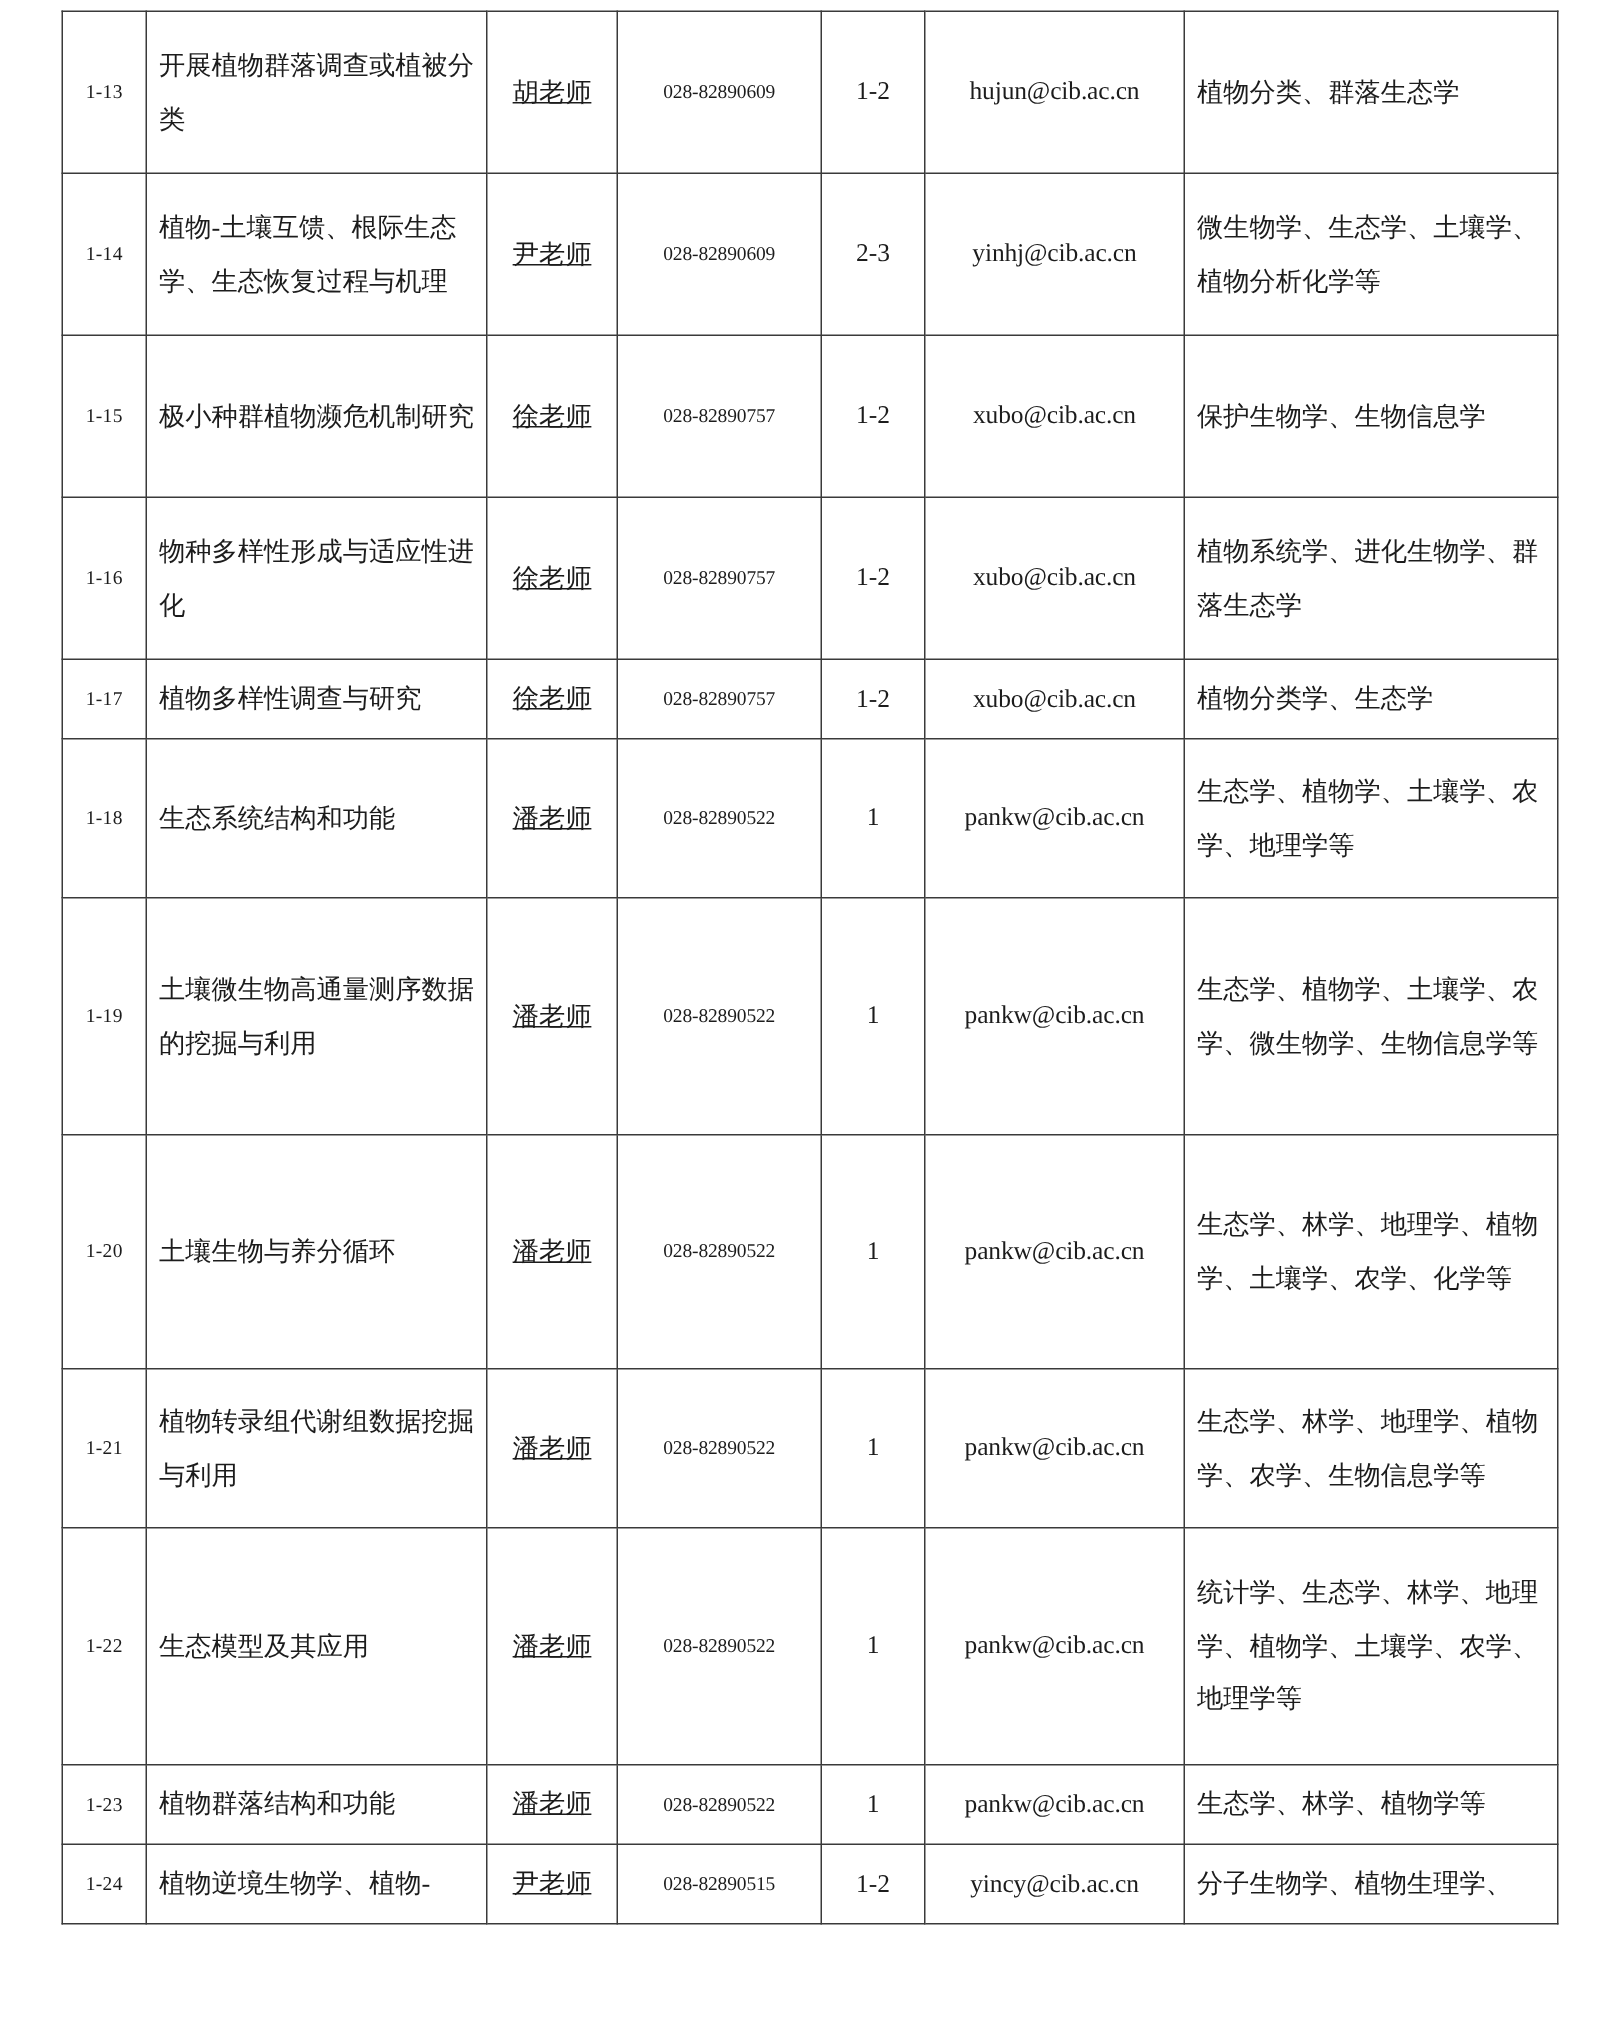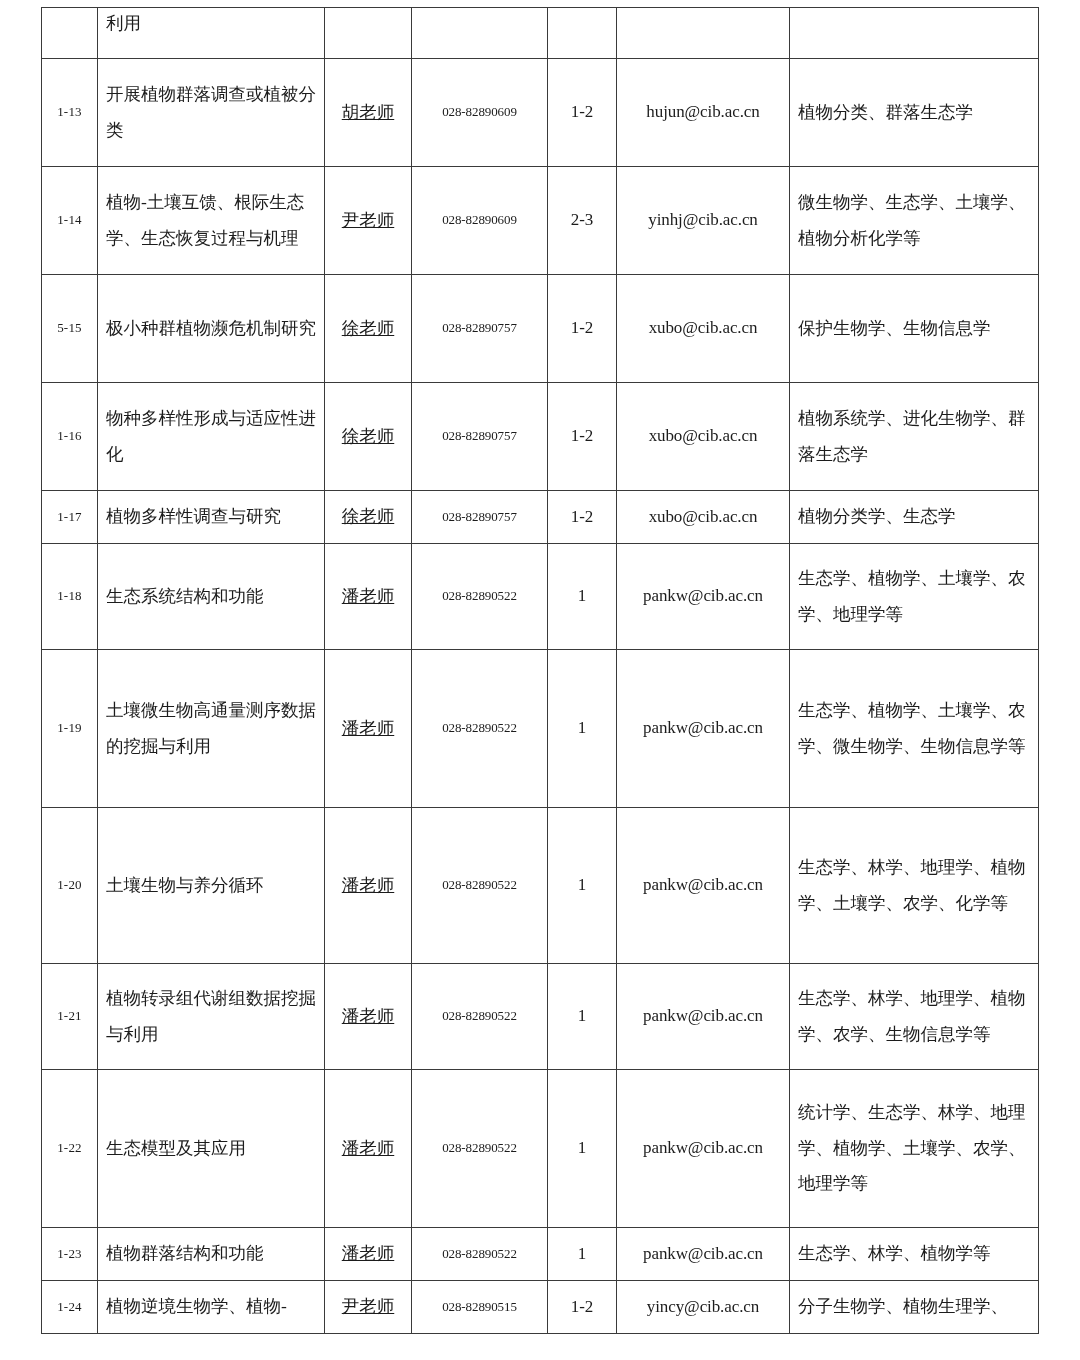--- a/index.html
+++ b/index.html
@@ -79,29 +79,20 @@
     <colgroup>
       <col class="c-no">
         <col class="c-dir">
         <col class="c-tea">
         <col class="c-tel">
       <col class="c-num">
         <col class="c-mail">
         <col class="c-major">
     </colgroup>
     <tbody>
-      <tr class="partial">
-        <td class="no"></td>
-        <td class="dir">利用</td>
-        <td class="tea"></td>
-        <td class="tel"></td>
-        <td class="num"></td>
-        <td class="mail"></td>
-        <td class="major"></td>
-      </tr>
 
       <tr class="r-13">
         <td class="no">1-13</td>
         <td class="dir">开展植物群落调查或植被分类</td>
         <td class="tea">胡老师</td>
         <td class="tel">028-82890609</td>
         <td class="num">1-2</td>
         <td class="mail">hujun@cib.ac.cn</td>
         <td class="major">植物分类、群落生态学</td>
       </tr>
@@ -110,21 +101,21 @@
         <td class="no">1-14</td>
         <td class="dir">植物-土壤互馈、根际生态学、生态恢复过程与机理</td>
         <td class="tea">尹老师</td>
         <td class="tel">028-82890609</td>
         <td class="num">2-3</td>
         <td class="mail">yinhj@cib.ac.cn</td>
         <td class="major">微生物学、生态学、土壤学、植物分析化学等</td>
       </tr>
 
       <tr class="r-15">
-        <td class="no">5-15</td>
+        <td class="no">1-15</td>
         <td class="dir">极小种群植物濒危机制研究</td>
         <td class="tea">徐老师</td>
         <td class="tel">028-82890757</td>
         <td class="num">1-2</td>
         <td class="mail">xubo@cib.ac.cn</td>
         <td class="major">保护生物学、生物信息学</td>
       </tr>
 
       <tr class="r-16">
         <td class="no">1-16</td>

